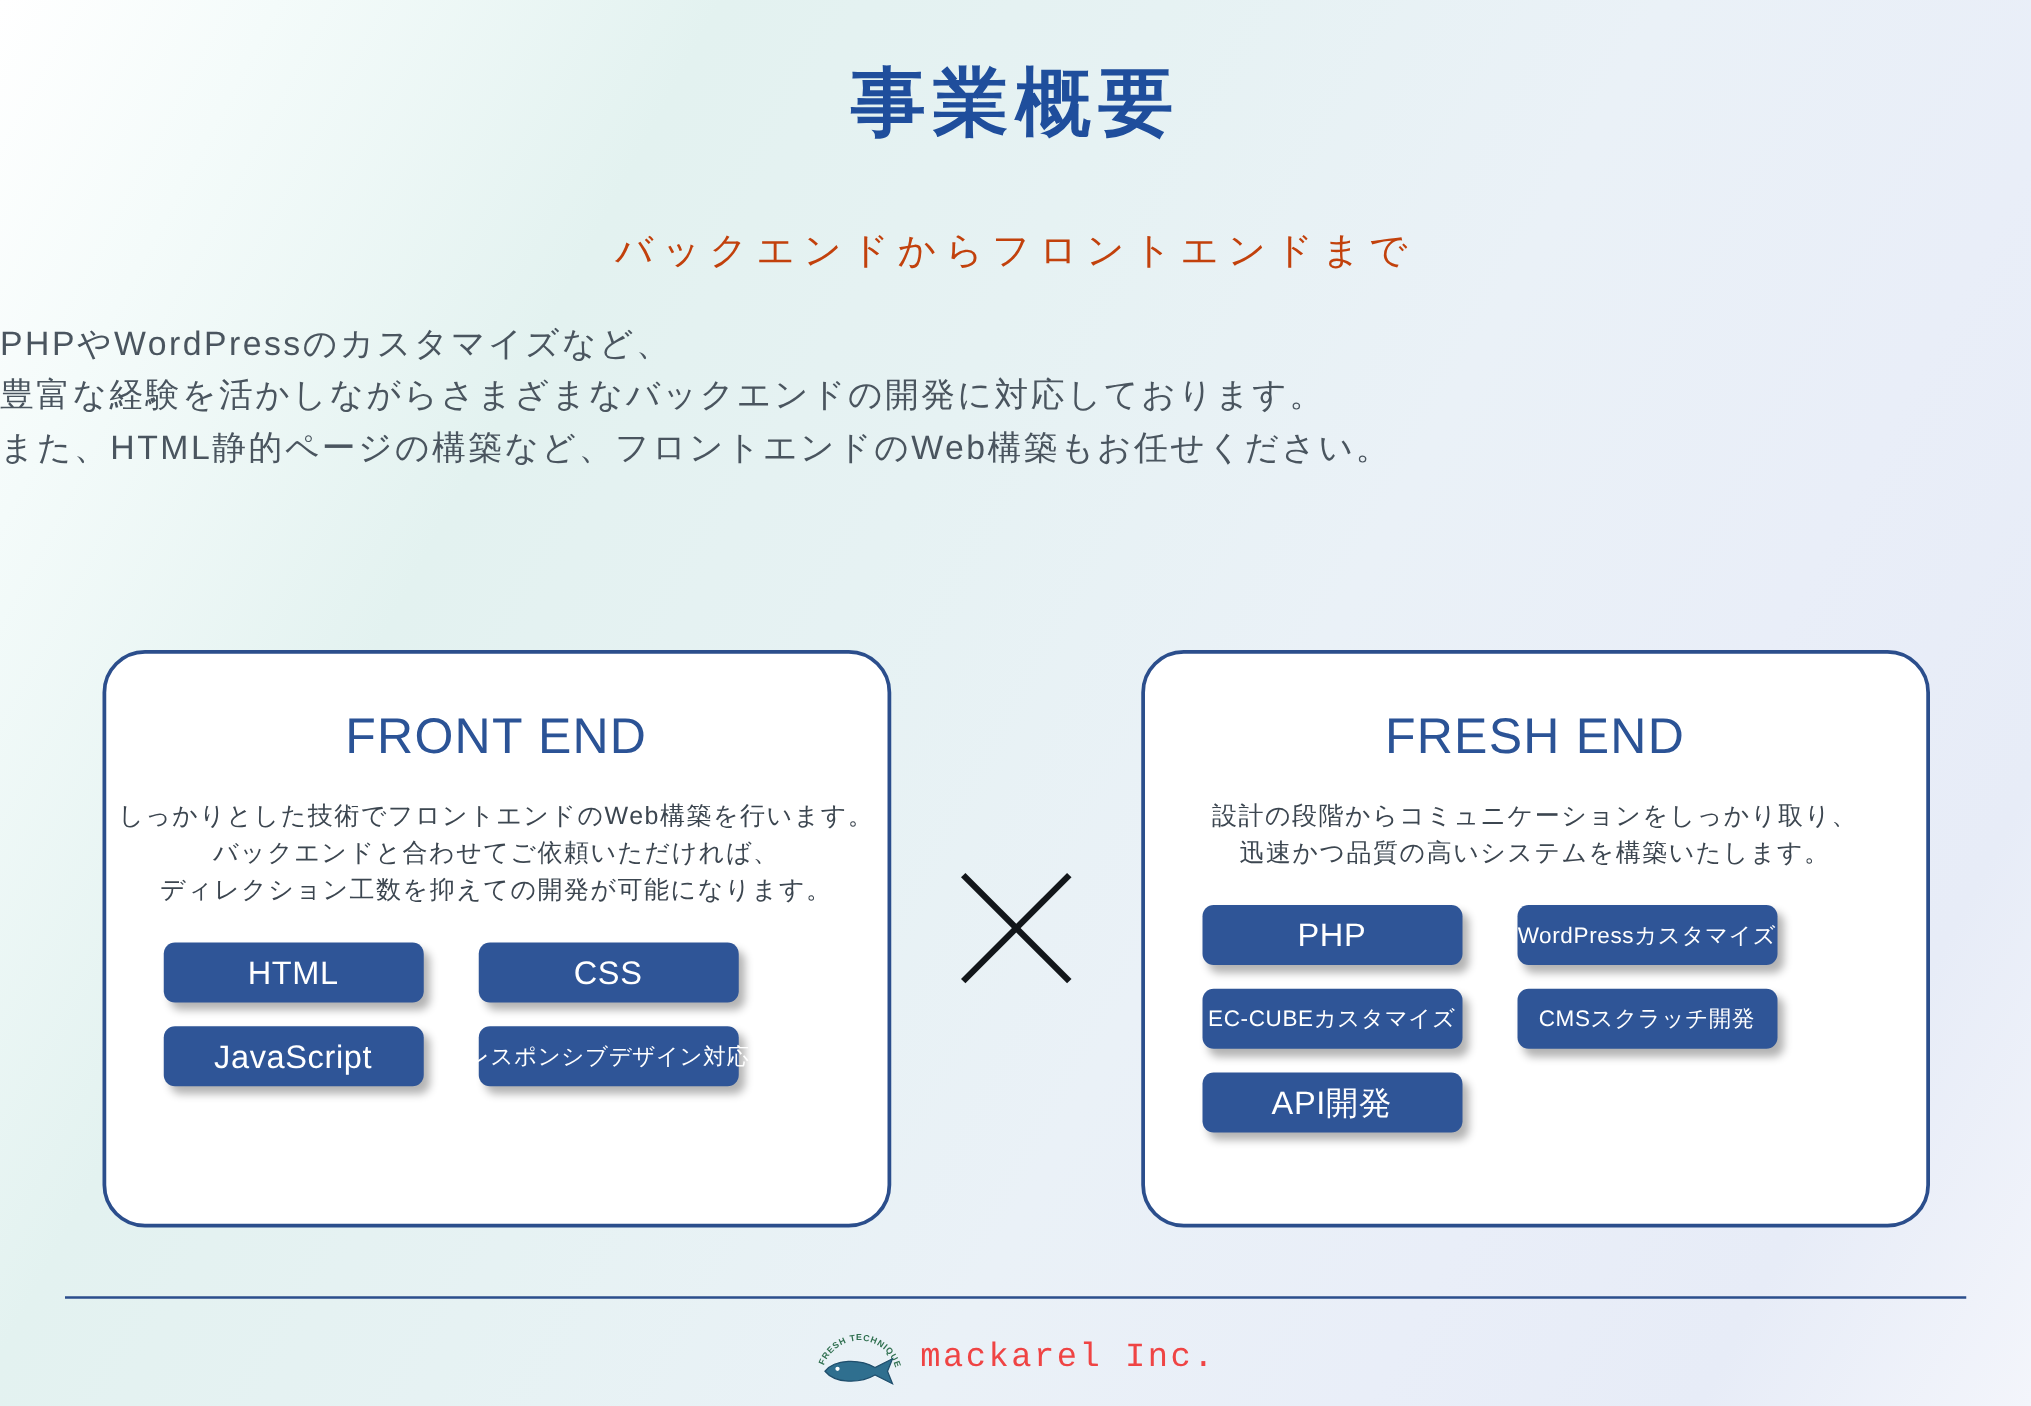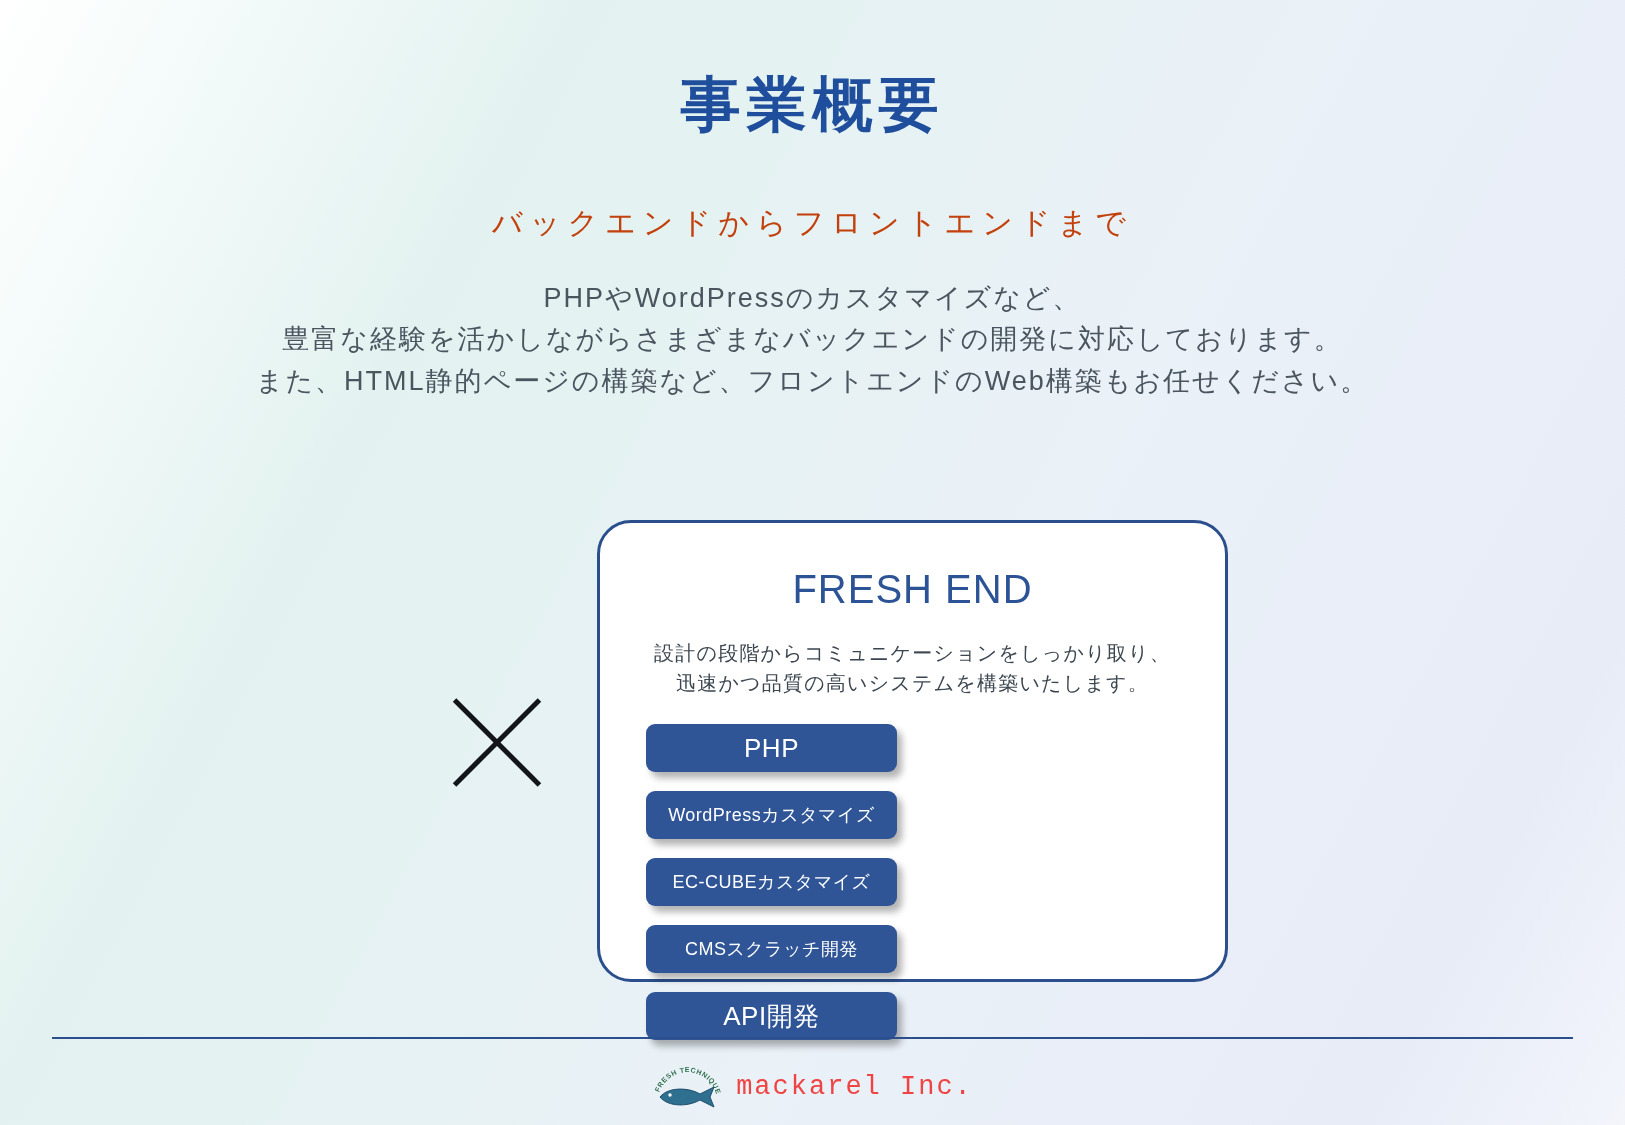--- a/index.html
+++ b/index.html
@@ -24,35 +24,35 @@
     overflow: hidden;
   }
 
   
   .page-title {
     text-align: center;
     color: #1f4e9c;
     font-size: 60px;
     font-weight: 700;
     letter-spacing: 6px;
-    padding-top: 69px;
+    padding-top: 46px;
     line-height: 1.2;
   }
 
   .lead {
     text-align: center;
     color: #c2410c;
     font-size: 30px;
     letter-spacing: 7px;
     margin-top: 62px;
     font-weight: 400;
   }
 
   .intro {
-    text-align: center;
+    text-align: left;
     color: #4a555f;
     font-size: 27px;
     letter-spacing: 2px;
     line-height: 1.53;
     margin-top: 34px;
   }
   .intro div { white-space: nowrap; }
 
   
   .cards {
@@ -119,21 +119,21 @@
 
   
   .tags {
     margin-top: 26px;
     padding: 0 46px;
     display: flex;
     flex-wrap: wrap;
     gap: 19px 44px;
   }
   .tag {
-    width: 251px;
+    width: 208px;
     height: 48px;
     background: #2f5597;
     border-radius: 9px;
     color: #ffffff;
     display: flex;
     align-items: center;
     justify-content: center;
     box-shadow: 5px 6px 7px rgba(0,0,0,0.30);
     font-size: 26px;
     letter-spacing: 0.5px;
@@ -202,20 +202,34 @@
 <div class="lead">バックエンドからフロントエンドまで</div>
 
 <div class="intro">
   <div>PHPやWordPressのカスタマイズなど、</div>
   <div>豊富な経験を活かしながらさまざまなバックエンドの開発に対応しております。</div>
   <div>また、HTML静的ページの構築など、フロントエンドのWeb構築もお任せください。</div>
 </div>
 
 <div class="cards">
 
+  <div class="card left">
+    <div class="card-title">FRONT END</div>
+    <div class="card-desc">
+      <div>しっかりとした技術でフロントエンドのWeb構築を行います。</div>
+      <div>バックエンドと合わせてご依頼いただければ、</div>
+      <div>ディレクション工数を抑えての開発が可能になります。</div>
+    </div>
+    <div class="tags">
+      <div class="tag">HTML</div>
+      <div class="tag">CSS</div>
+      <div class="tag">JavaScript</div>
+      <div class="tag sm">レスポンシブデザイン対応</div>
+    </div>
+  </div>
 
   <div class="gap">
     <div class="x-mark">
       <span class="a"></span>
       <span class="b"></span>
     </div>
   </div>
 
   <div class="card right">
     <div class="card-title">FRESH END</div>

